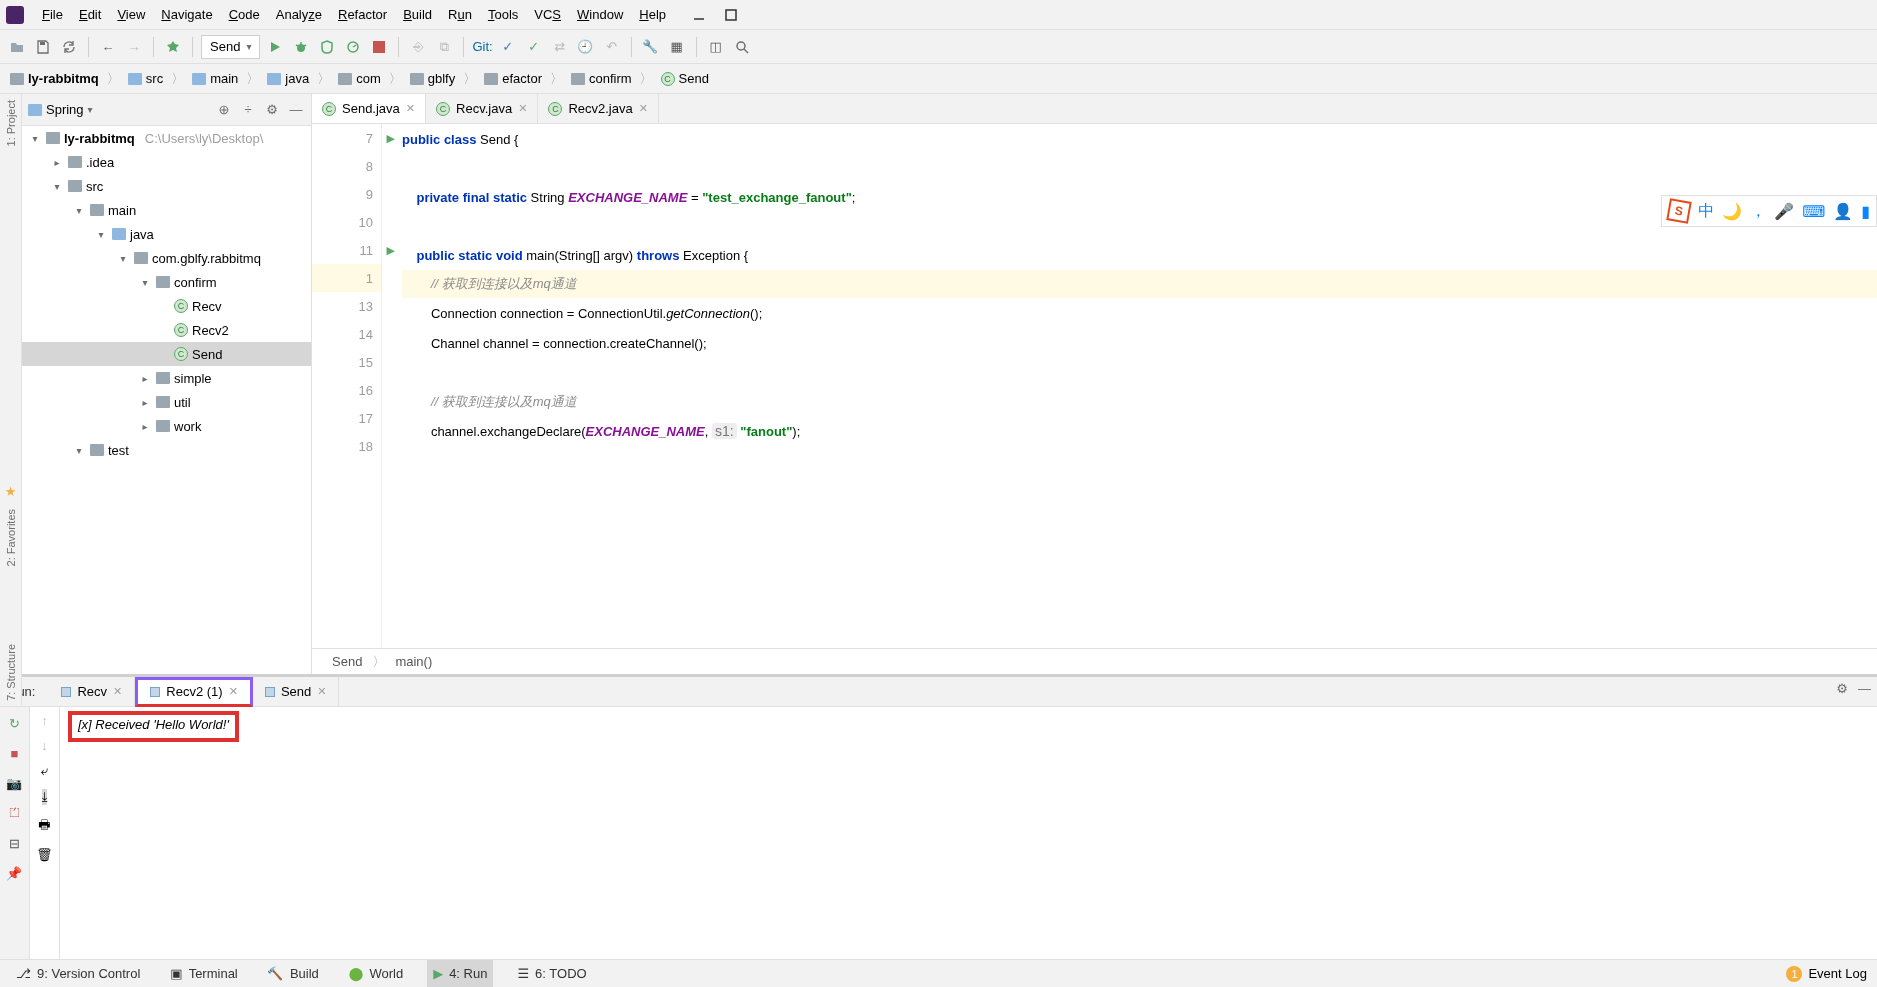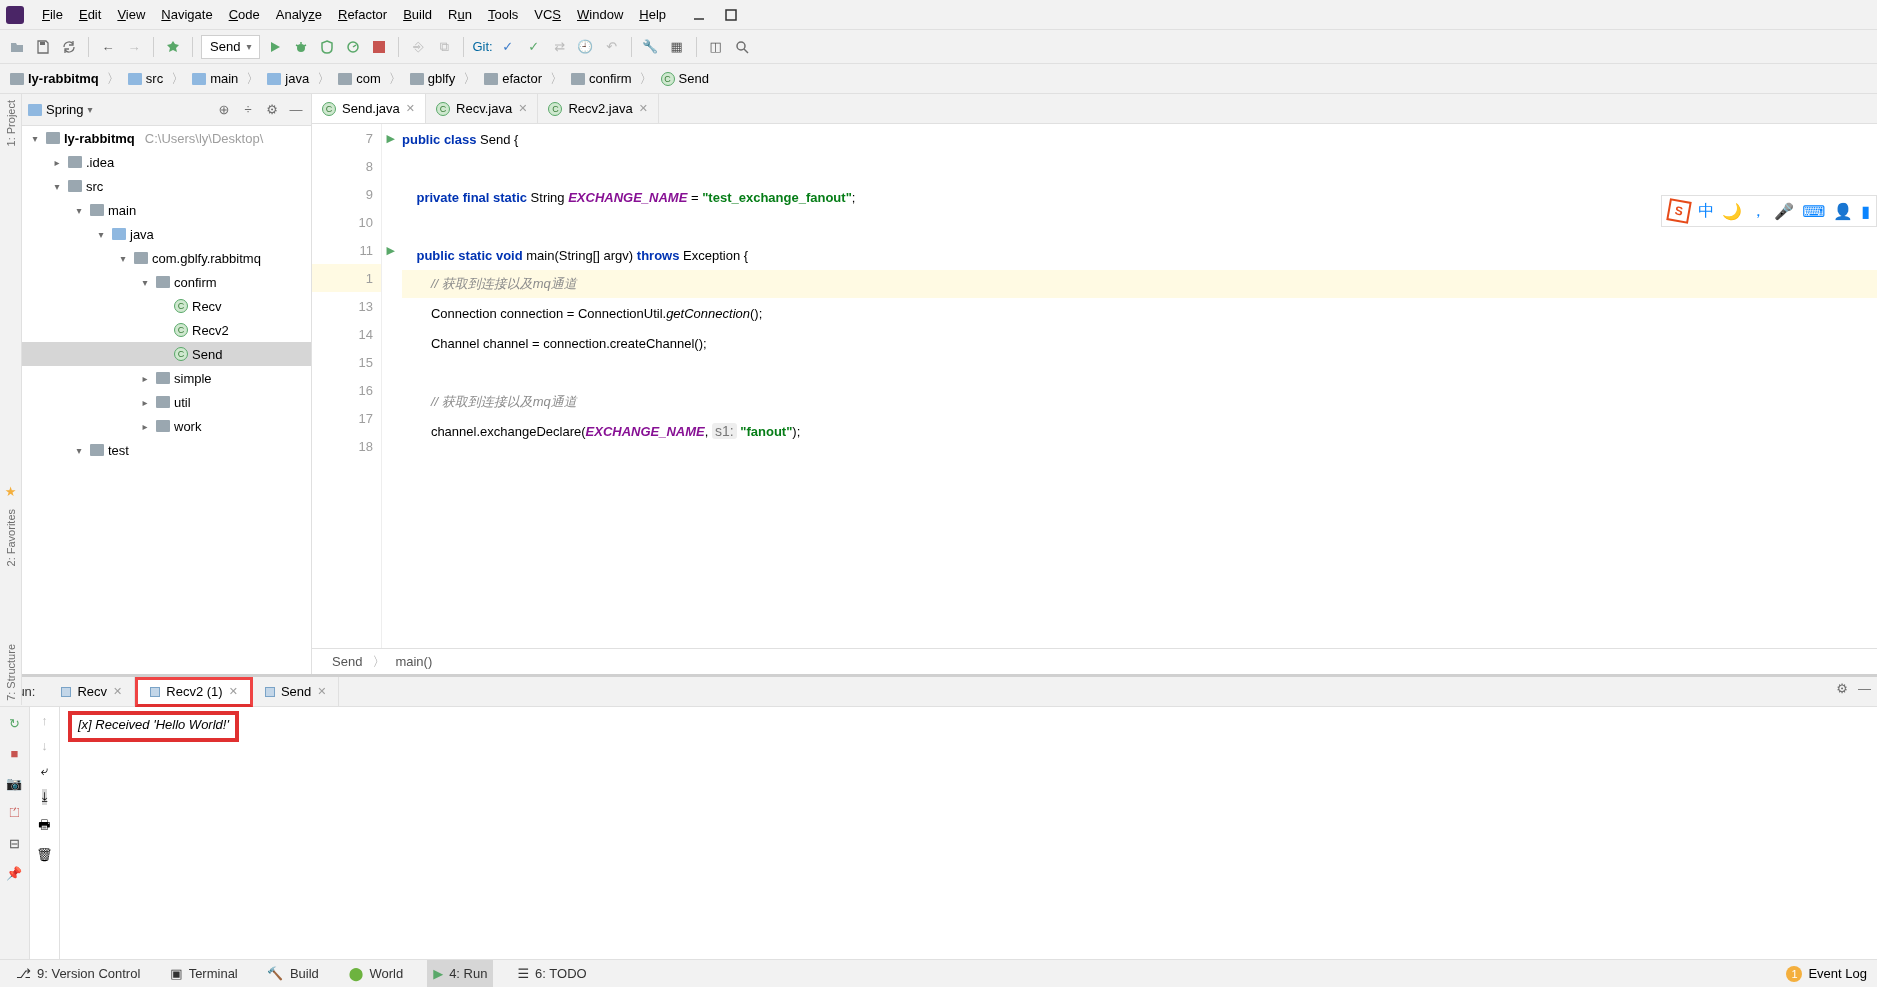--- a/index.html
+++ b/index.html
@@ -51,21 +51,21 @@
 .str { color: #067d17; font-weight: bold; }
 .comment { color: #8c8c8c; font-style: italic; }
 .field { color: #871094; font-style: italic; font-weight: bold; }
 .hint { background: #eee; color: #787878; font-size: 14px; padding: 0 3px; border-radius: 3px; }
 .method-call { font-style: italic; }
 .breadcrumb-bottom { height: 26px; display: flex; align-items: center; padding-left: 20px; gap: 10px; border-top: 1px solid #e0e0e0; color: #555; background: #fff; }
 .run-panel { height: 285px; border-top: 3px solid #d0d0d0; display: flex; flex-direction: column; background: #fff; }
 .run-tabs { display: flex; align-items: center; height: 30px; background: #f2f2f2; border-bottom: 1px solid #e0e0e0; padding-left: 8px; }
 .run-tabs .label { margin-right: 14px; color: #333; }
 .run-tab { display: flex; align-items: center; gap: 6px; padding: 0 12px; height: 30px; border-right: 1px solid #e0e0e0; }
-.run-tab.active { border: 3px solid #ef4444; border-bottom: 3px solid #e03030; background: #fff; }
+.run-tab.active { border: 3px solid #8b5cf6; border-bottom: 3px solid #e03030; background: #fff; }
 .run-tab .icon-sq { width: 10px; height: 10px; background: #c3d6e8; border: 1px solid #7aa3c7; }
 .run-tab .close { color: #9e9e9e; font-size: 11px; }
 .run-body { flex: 1; display: flex; }
 .run-toolbar { width: 30px; background: #f2f2f2; border-right: 1px solid #e0e0e0; display: flex; flex-direction: column; align-items: center; padding-top: 6px; gap: 10px; }
 .run-toolbar .rbtn { width: 20px; height: 20px; display: flex; align-items: center; justify-content: center; color: #555; }
 .run-toolbar2 { width: 30px; background: #fff; border-right: 1px solid #e0e0e0; display: flex; flex-direction: column; align-items: center; padding-top: 6px; gap: 10px; }
 .console { flex: 1; padding: 4px 8px; font-family: Consolas, monospace; font-size: 17px; position: relative; font-style: italic; }
 .console .out-line { border: 4px solid #e03030; display: inline-block; padding: 2px 6px 6px 6px; }
 .run-right-ctrls { position: absolute; right: 6px; top: 4px; display: flex; gap: 10px; color: #6e6e6e; }
 .statusbar { height: 28px; border-top: 1px solid #e0e0e0; background: #f2f2f2; display: flex; align-items: center; padding: 0 10px; gap: 18px; }

